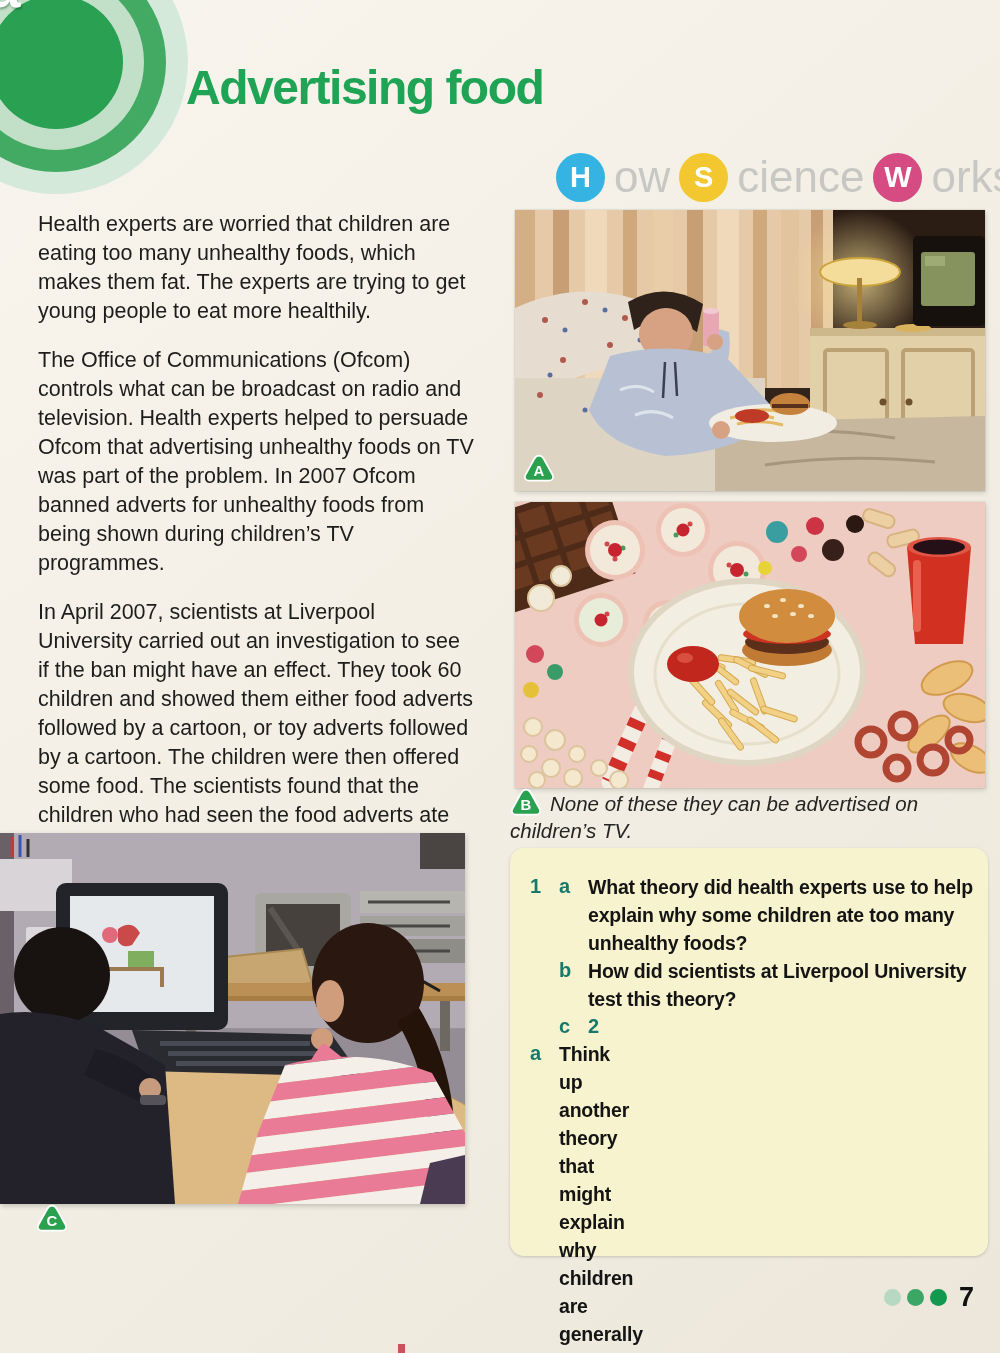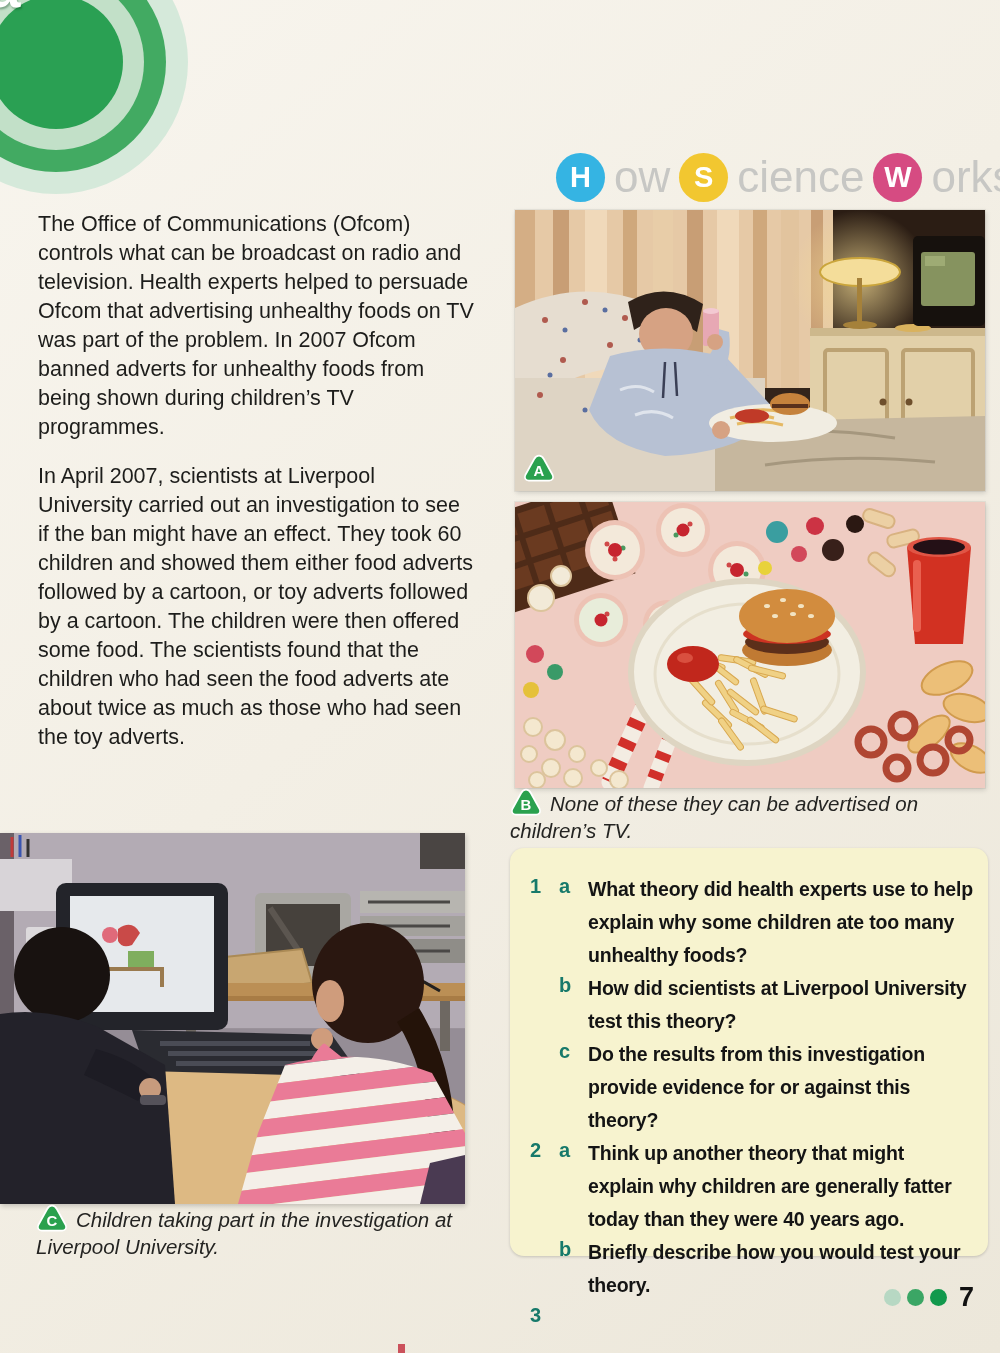--- a/index.html
+++ b/index.html
@@ -43,21 +43,21 @@
   .caption-c{left:36px;top:1204px;width:440px;}
   .cap-badge{display:inline-block;width:32px;height:29px;vertical-align:-6px;margin-right:8px;font-style:normal;}
   
   .qbox{
     position:absolute;left:510px;top:848px;width:478px;height:408px;box-sizing:border-box;
     background:#f7f3cf;border-radius:14px;padding:25px 14px 0 20px;
     box-shadow:0 1px 3px rgba(0,0,0,.18);
   }
   .qgrid{display:grid;grid-template-columns:27px 27px 1fr;column-gap:2px;}
   .qnum,.qletter{color:#17796a;font-weight:bold;font-size:20px;line-height:27px;}
-  .qtext{font-weight:bold;font-size:19.5px;line-height:33px;color:#141414;letter-spacing:-0.2px;}
+  .qtext{font-weight:bold;font-size:19.5px;line-height:28px;color:#141414;letter-spacing:-0.2px;}
   .span2{grid-column:2/4;}
   
   .footer{position:absolute;right:26px;bottom:40px;display:flex;align-items:center;gap:6px;}
   .dot{width:17px;height:17px;border-radius:50%;}
   .page-num{font-size:27px;font-weight:bold;color:#111;margin-left:6px;}
   .scan-artifact{position:absolute;left:398px;bottom:0;width:7px;height:9px;background:#c22a3a;opacity:.8;}
 </style>
 </head>
 <body>
 
@@ -66,31 +66,33 @@
   <div class="unit-badge">
     <svg viewBox="0 0 268 268" width="268" height="268">
       <circle cx="134" cy="134" r="132" fill="#d5e9da"></circle>
       <circle cx="134" cy="134" r="110" fill="#42aa62"></circle>
       <circle cx="134" cy="134" r="88" fill="#c2e0c8"></circle>
       <circle cx="134" cy="134" r="67" fill="#2aa053"></circle>
     </svg>
     <span class="unit-badge-label">8Aa</span>
   </div>
 
+  <h1 class="page-title">Advertising food</h1>
 
   <div class="hsw">
     <span class="hsw-circle" style="background:#35b4e3">H</span>
     <span class="hsw-word">ow</span>
     <span class="hsw-circle" style="background:#f2c730">S</span>
     <span class="hsw-word">cience</span>
     <span class="hsw-circle" style="background:#d64b82">W</span>
     <span class="hsw-word">orks</span>
   </div>
 
   <div class="article">
+    <p>Health experts are worried that children are eating too many unhealthy foods, which makes them fat. The experts are trying to get young people to eat more healthily.</p>
     <p>The Office of Communications (Ofcom) controls what can be broadcast on radio and television. Health experts helped to persuade Ofcom that advertising unhealthy foods on TV was part of the problem. In 2007 Ofcom banned adverts for unhealthy foods from being shown during children’s TV programmes.</p>
     <p>In April 2007, scientists at Liverpool University carried out an investigation to see if the ban might have an effect. They took 60 children and showed them either food adverts followed by a cartoon, or toy adverts followed by a cartoon. The children were then offered some food. The scientists found that the children who had seen the food adverts ate about twice as much as those who had seen the toy adverts.</p>
   </div>
 
   <div class="photo photo-a">
     <svg viewBox="0 0 470 281" width="470" height="281">
       <defs>
         <radialGradient id="glowA" cx="50%" cy="50%" r="50%">
           <stop offset="0%" stop-color="#f6dd96" stop-opacity=".75"></stop>
           <stop offset="100%" stop-color="#f6dd96" stop-opacity="0"></stop>
@@ -349,21 +351,20 @@
       <span class="qnum">1</span>
       <span class="qletter">a</span>
       <span class="qtext">What theory did health experts use to help explain why some children ate too many unhealthy foods?</span>
 
       <span class="qnum"></span>
       <span class="qletter">b</span>
       <span class="qtext">How did scientists at Liverpool University test this theory?</span>
 
       <span class="qnum"></span>
       <span class="qletter">c</span>
-      <span class="qtext">Do the results from this investigation provide evidence for or against this theory?</span>
 
       <span class="qnum">2</span>
       <span class="qletter">a</span>
       <span class="qtext">Think up another theory that might explain why children are generally fatter today than they were 40 years ago.</span>
 
       <span class="qnum"></span>
       <span class="qletter">b</span>
       <span class="qtext">Briefly describe how you would test your theory.</span>
 
       <span class="qnum">3</span>
@@ -460,21 +461,21 @@
       <path d="M430,330 L465,322 L465,371 L420,371 Z" fill="#4a3a52"></path>
     </svg>
   </div>
 
   <div class="caption caption-c">
     <span class="cap-badge">
       <svg viewBox="0 0 30 27" width="32" height="29">
         <path d="M15 1.5 C17 1.5 18.5 2.8 19.5 4.6 L27.8 19.6 C29.1 22.2 27.6 24.8 24.6 24.8 L5.4 24.8 C2.4 24.8 0.9 22.2 2.2 19.6 L10.5 4.6 C11.5 2.8 13 1.5 15 1.5 Z" fill="#2aa14e" stroke="#ffffff" stroke-width="1.6"></path>
         <text x="15" y="20.5" text-anchor="middle" font-family="Liberation Sans, sans-serif" font-size="14" font-weight="bold" fill="#fff">C</text>
       </svg>
-    </span><span>Children taking part in the investigation at Liverpool University.</span>
+    </span>
   </div>
 
   <div class="footer">
     <span class="dot" style="background:#b7d8c3"></span>
     <span class="dot" style="background:#3ba665"></span>
     <span class="dot" style="background:#12994d"></span>
     <span class="page-num">7</span>
   </div>
 
   <div class="scan-artifact"></div>

